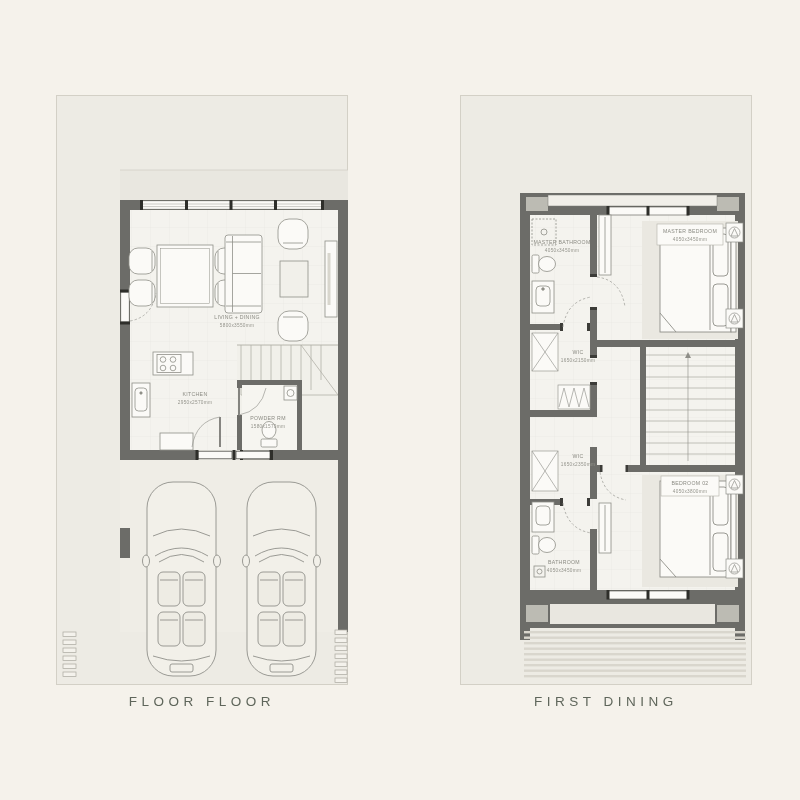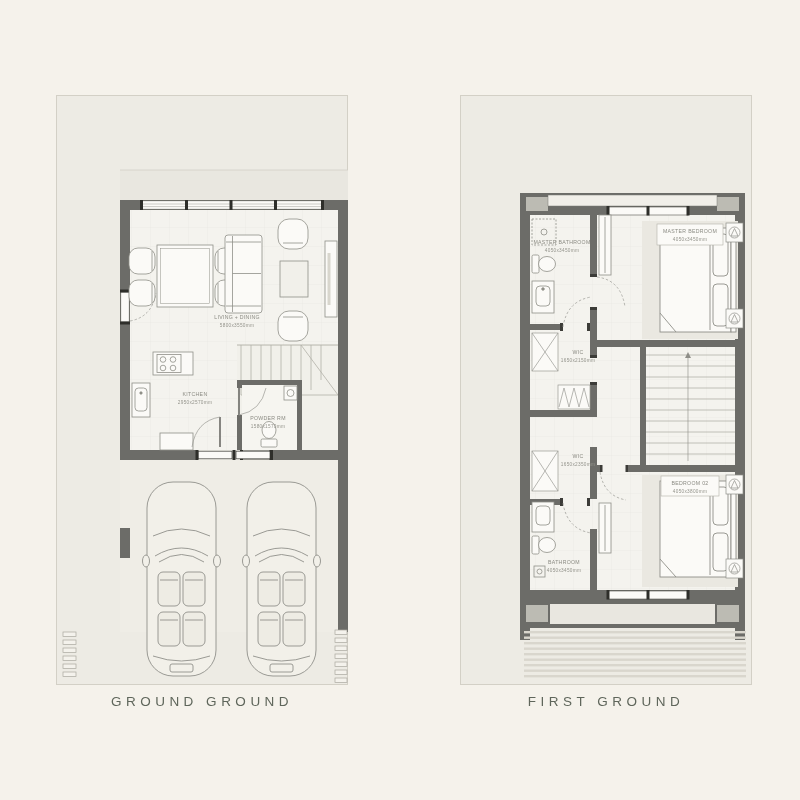--- a/index.html
+++ b/index.html
@@ -435,14 +435,14 @@
     <text class="rname" x="118" y="363">WIC</text>
     <text class="rdims" x="118" y="370.5">1650x2350mm</text>
     <text class="rname" x="104" y="469">BATHROOM</text>
     <text class="rdims" x="104" y="476.5">4050x3450mm</text>
     <text class="rname" x="230" y="390">BEDROOM 02</text>
     <text class="rdims" x="230" y="397.5">4050x3800mm</text>
   </g>
 </svg>
 </div>
 
-<div class="floor-title title-ground">GROUND GROUND</div>
-<div class="floor-title title-first">FIRST GROUND</div>
+<div class="floor-title title-ground">FLOOR FLOOR</div>
+<div class="floor-title title-first">FIRST DINING</div>
 
 </body></html>

